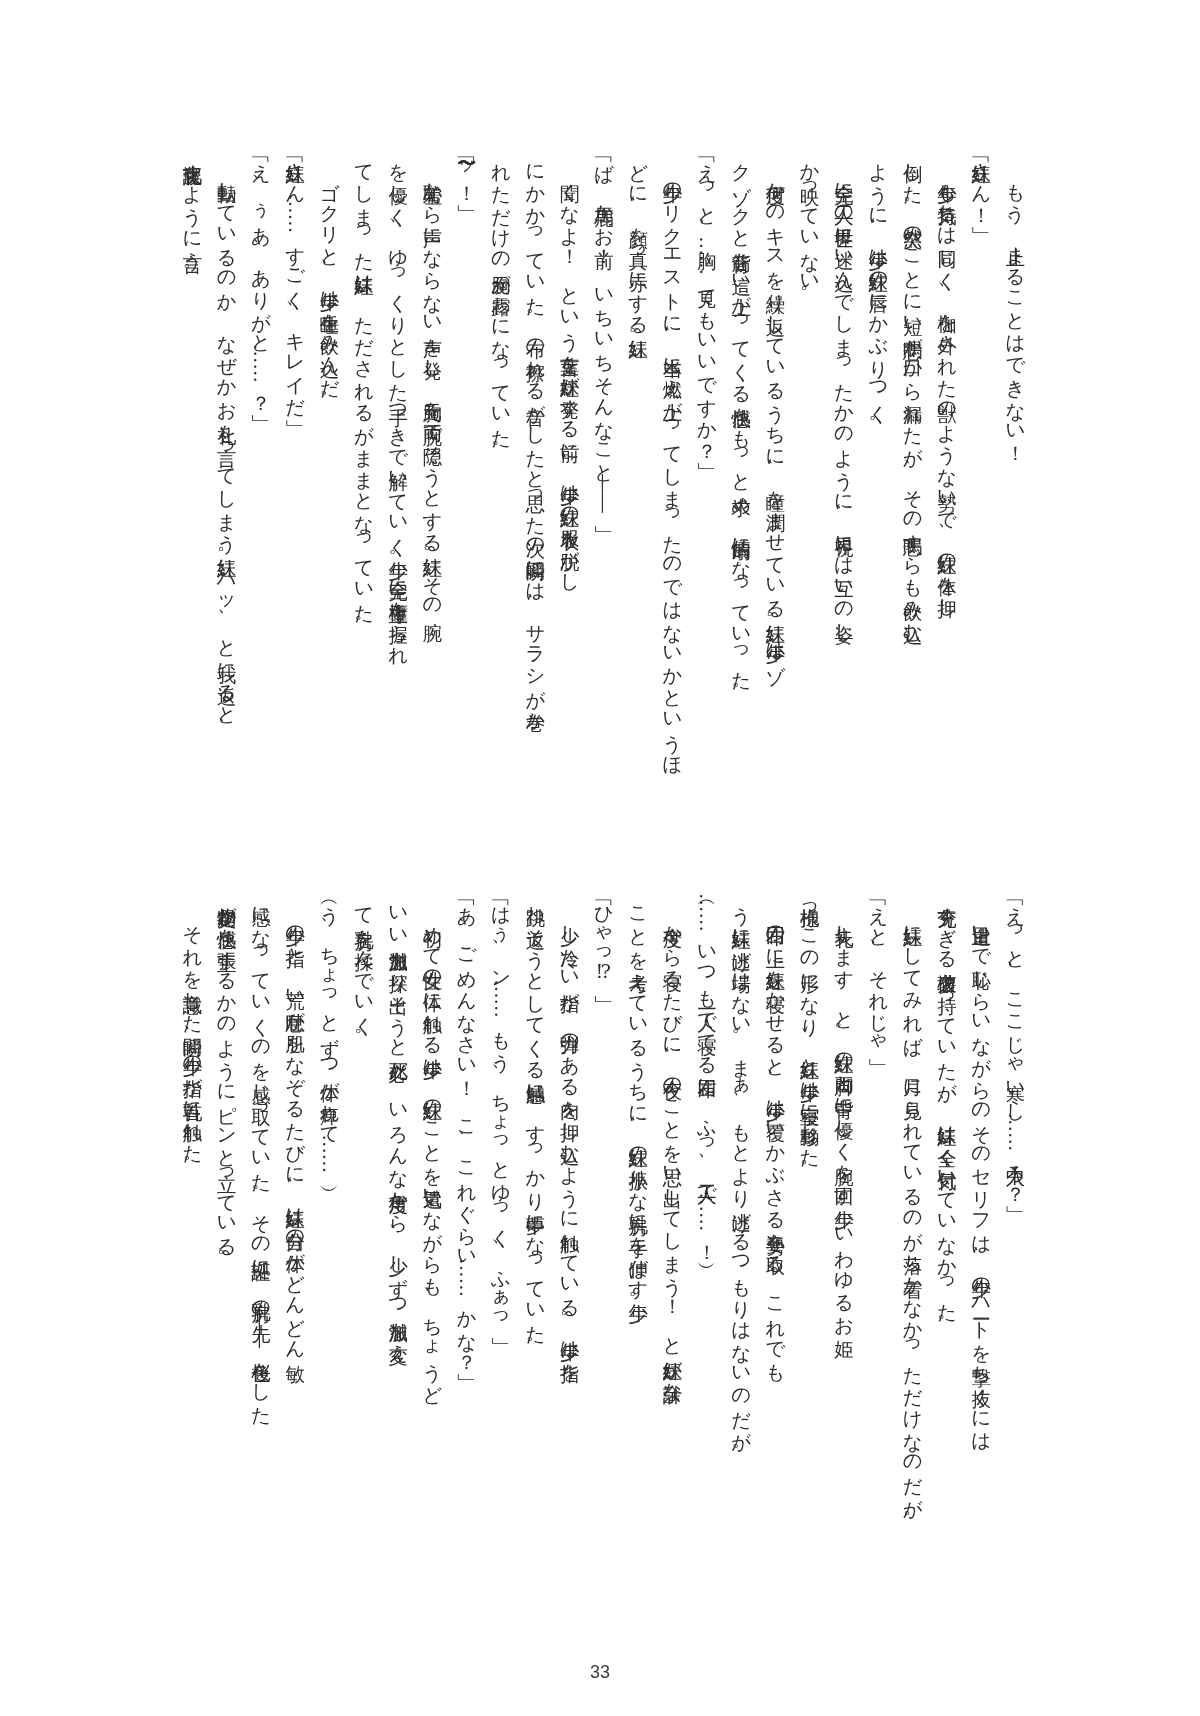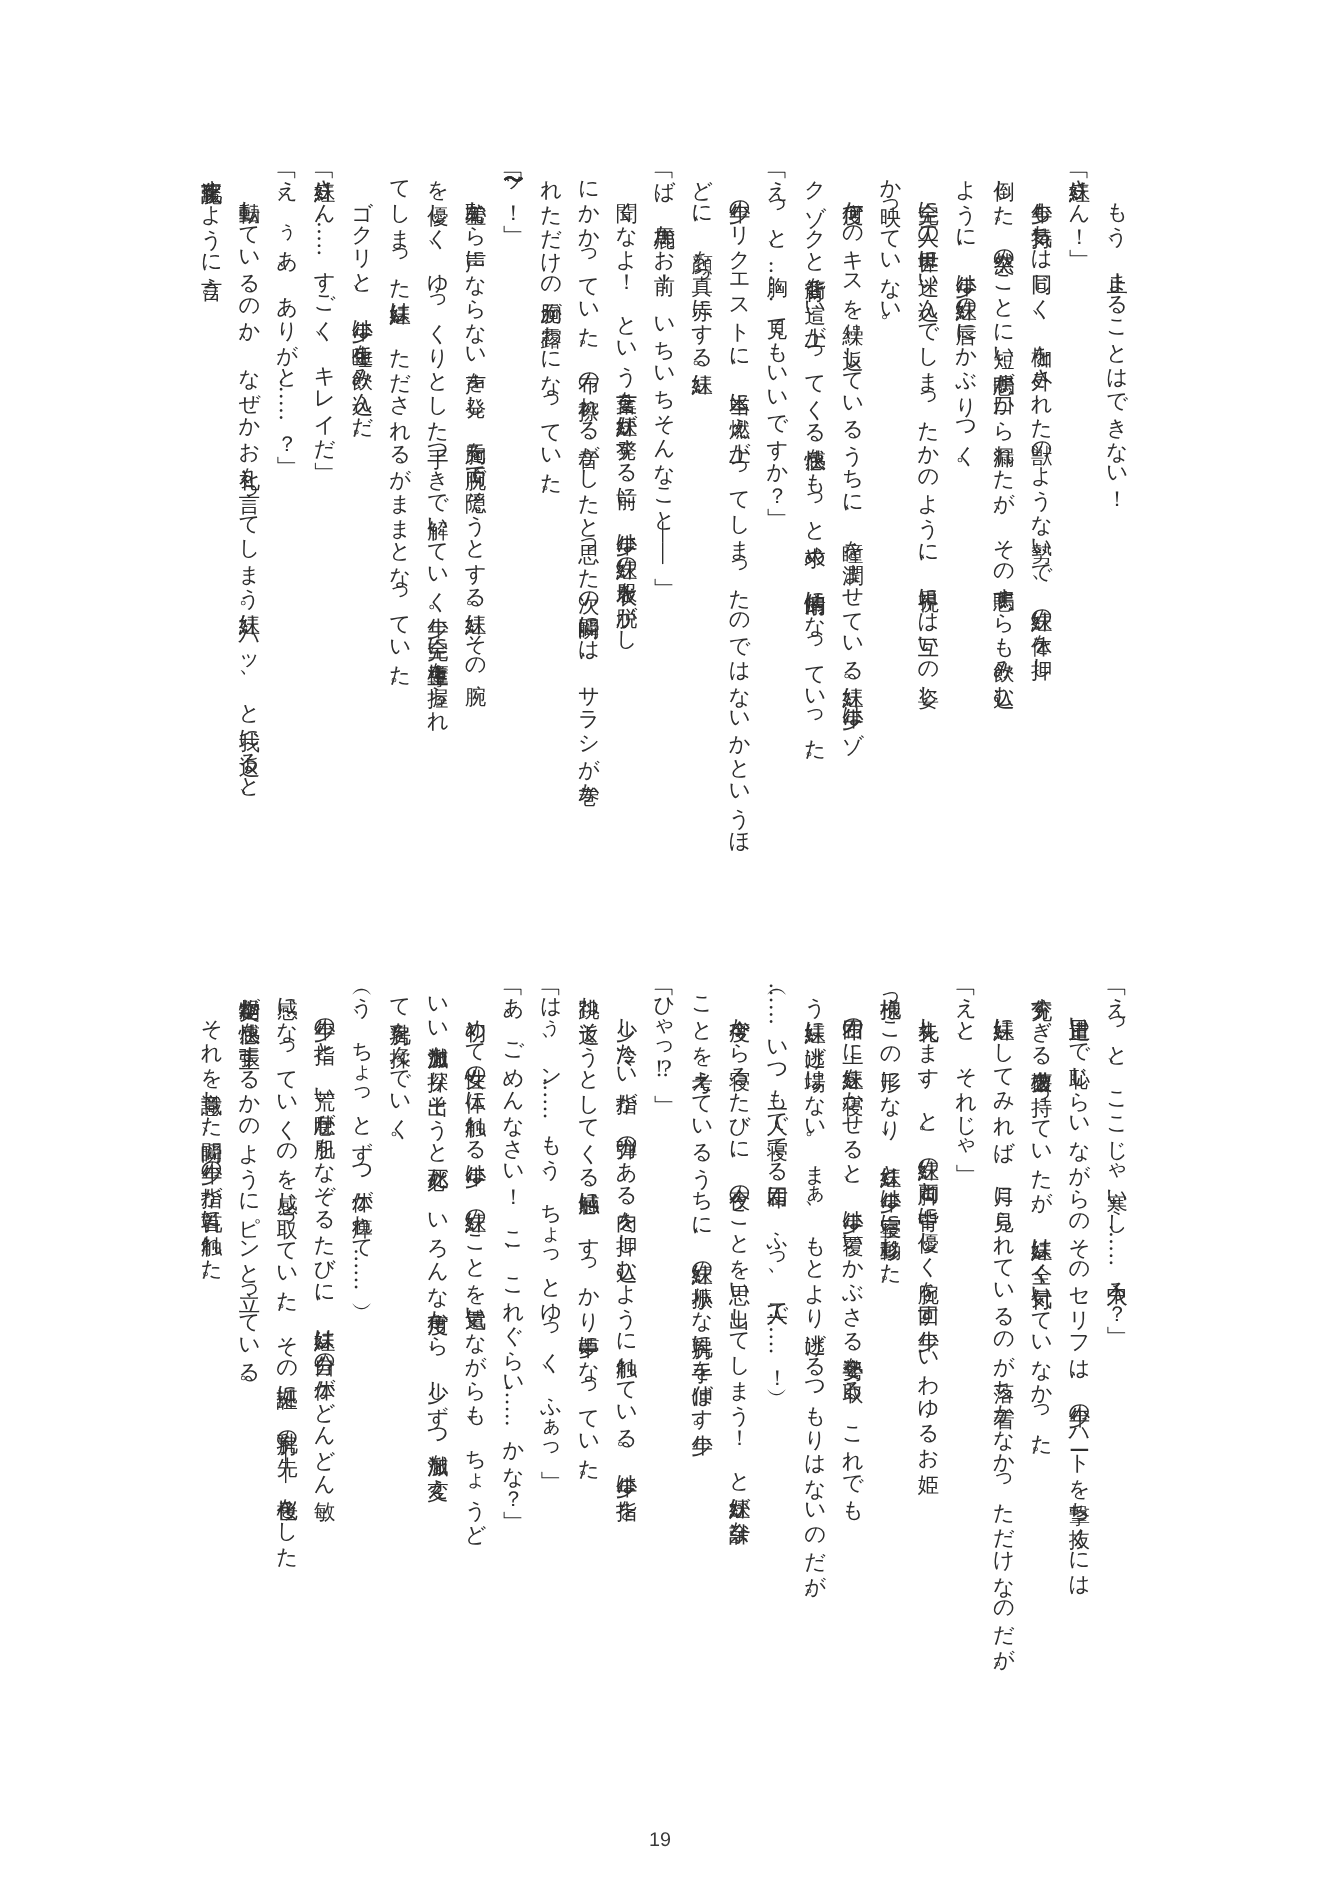--- a/index.html
+++ b/index.html
@@ -99,14 +99,14 @@
       <div class="vline">　初めて女性の体に触れる少年は、妹紅のことを気遣いながらも、ちょうど</div>
       <div class="vline">いい力加減を探り出そうと必死だ。いろんな角度から、少しずつ加減を変え</div>
       <div class="vline">て乳房を揉んでいく。</div>
       <div class="vline">（う、ちょっとずつ体が痺れて……）</div>
       <div class="vline">　少年の指と、荒い吐息が肌をなぞるたびに、妹紅は自分の体がどんどん敏</div>
       <div class="vline">感になっていくのを感じ取っていた。その証拠に、乳房の先――桜色をした</div>
       <div class="vline">突起物が快感を主張するかのようにピンと立っている。</div>
       <div class="vline">　それを意識した瞬間、少年の指が乳首に触れた。</div>
     </section>
 
-  <footer class="page-number">19</footer>
+  <footer class="page-number">33</footer>
 </div>
 
 </body></html>

